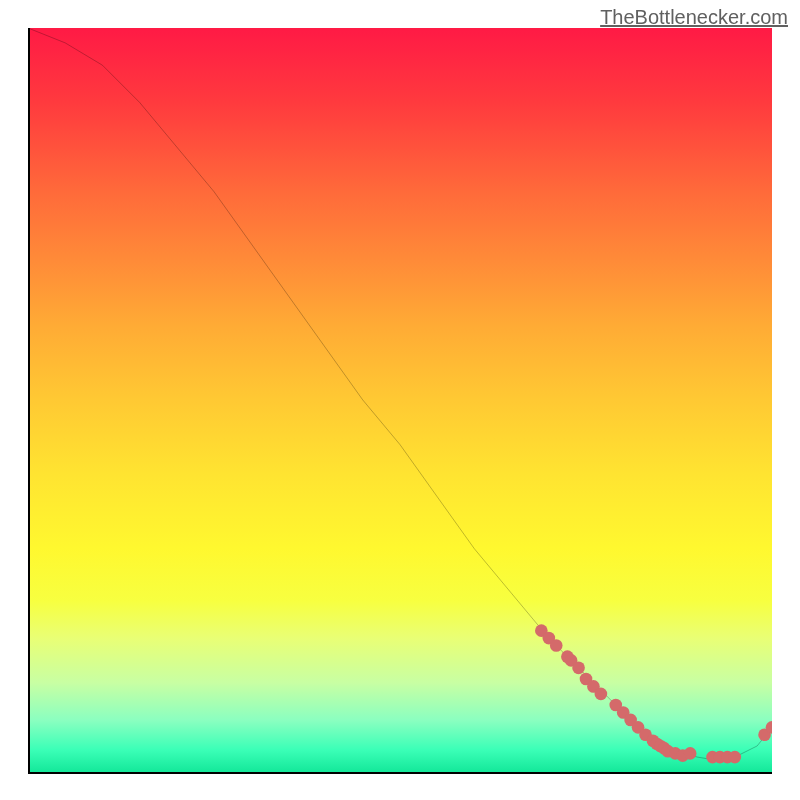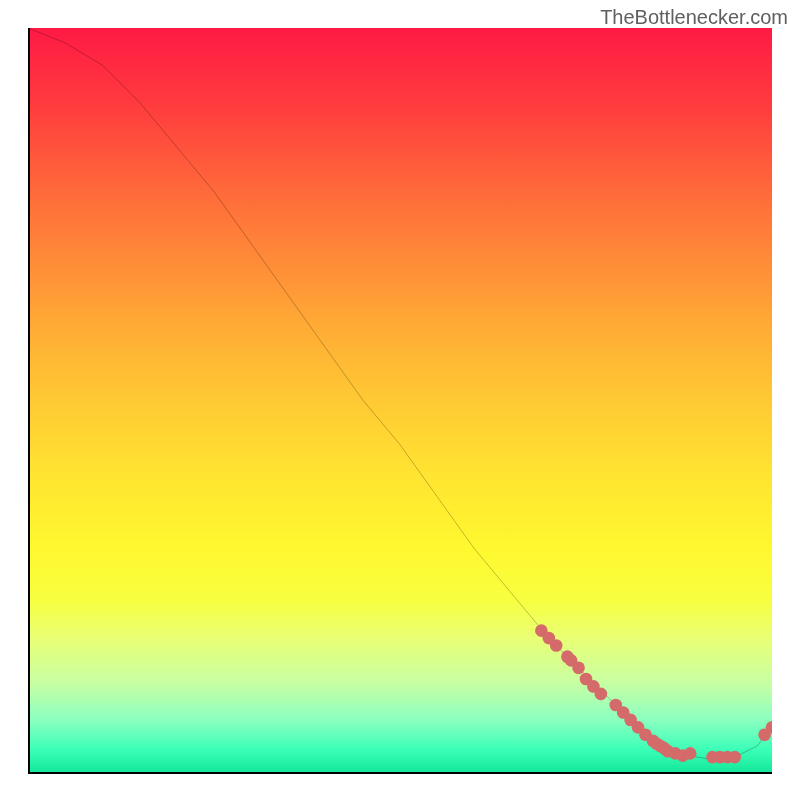--- a/index.html
+++ b/index.html
@@ -12,20 +12,21 @@
     overflow: hidden;
   }
   .watermark {
     position: absolute;
     top: 6px;
     right: 12px;
     color: #606060;
     font-size: 20px;
     font-weight: 400;
     z-index: 10;
+    text-decoration: underline;
   }
   .plot-frame {
     position: absolute;
     left: 28px;
     top: 28px;
     width: 744px;
     height: 744px;
     background: linear-gradient(to bottom,
       #ff1a45 0%,
       #ff3a3e 10%,

